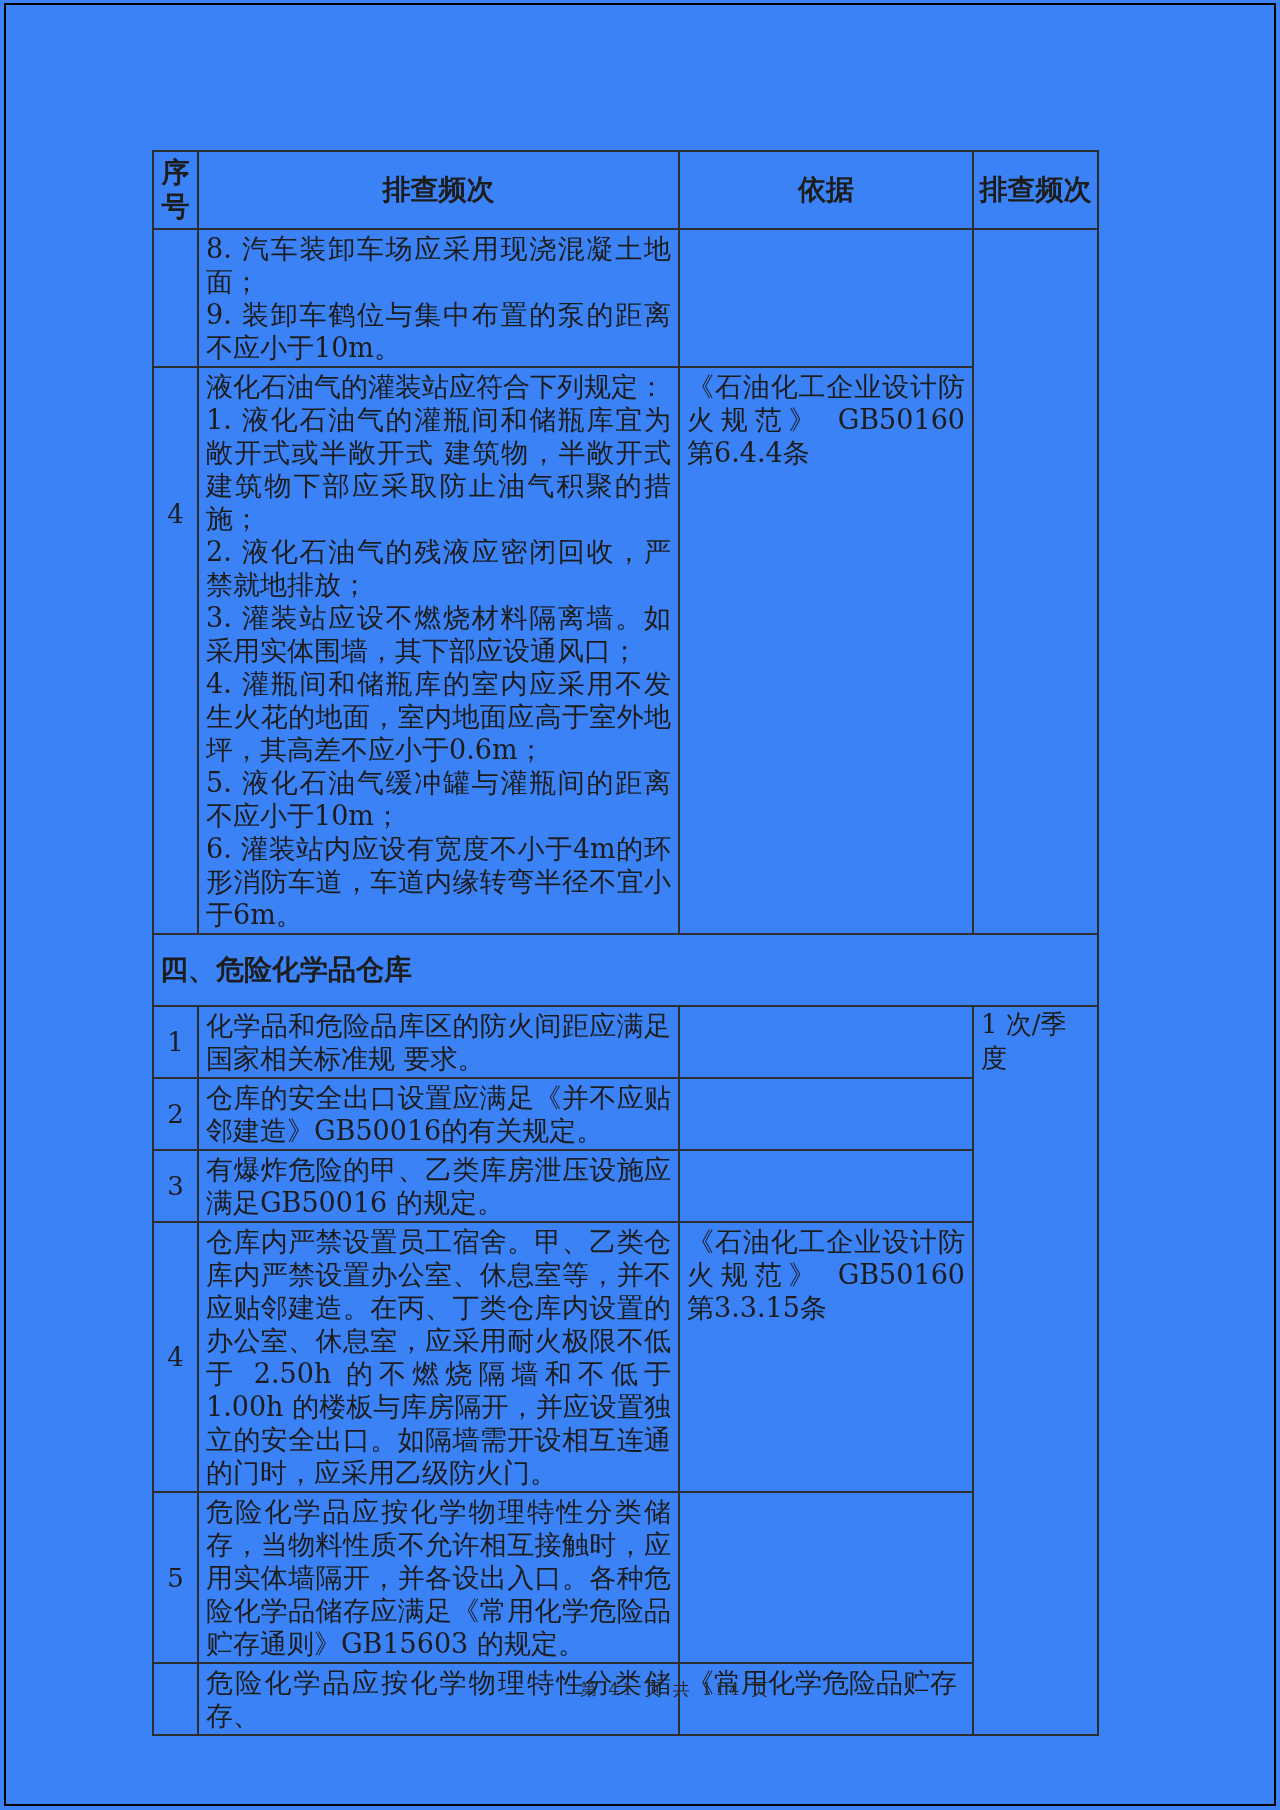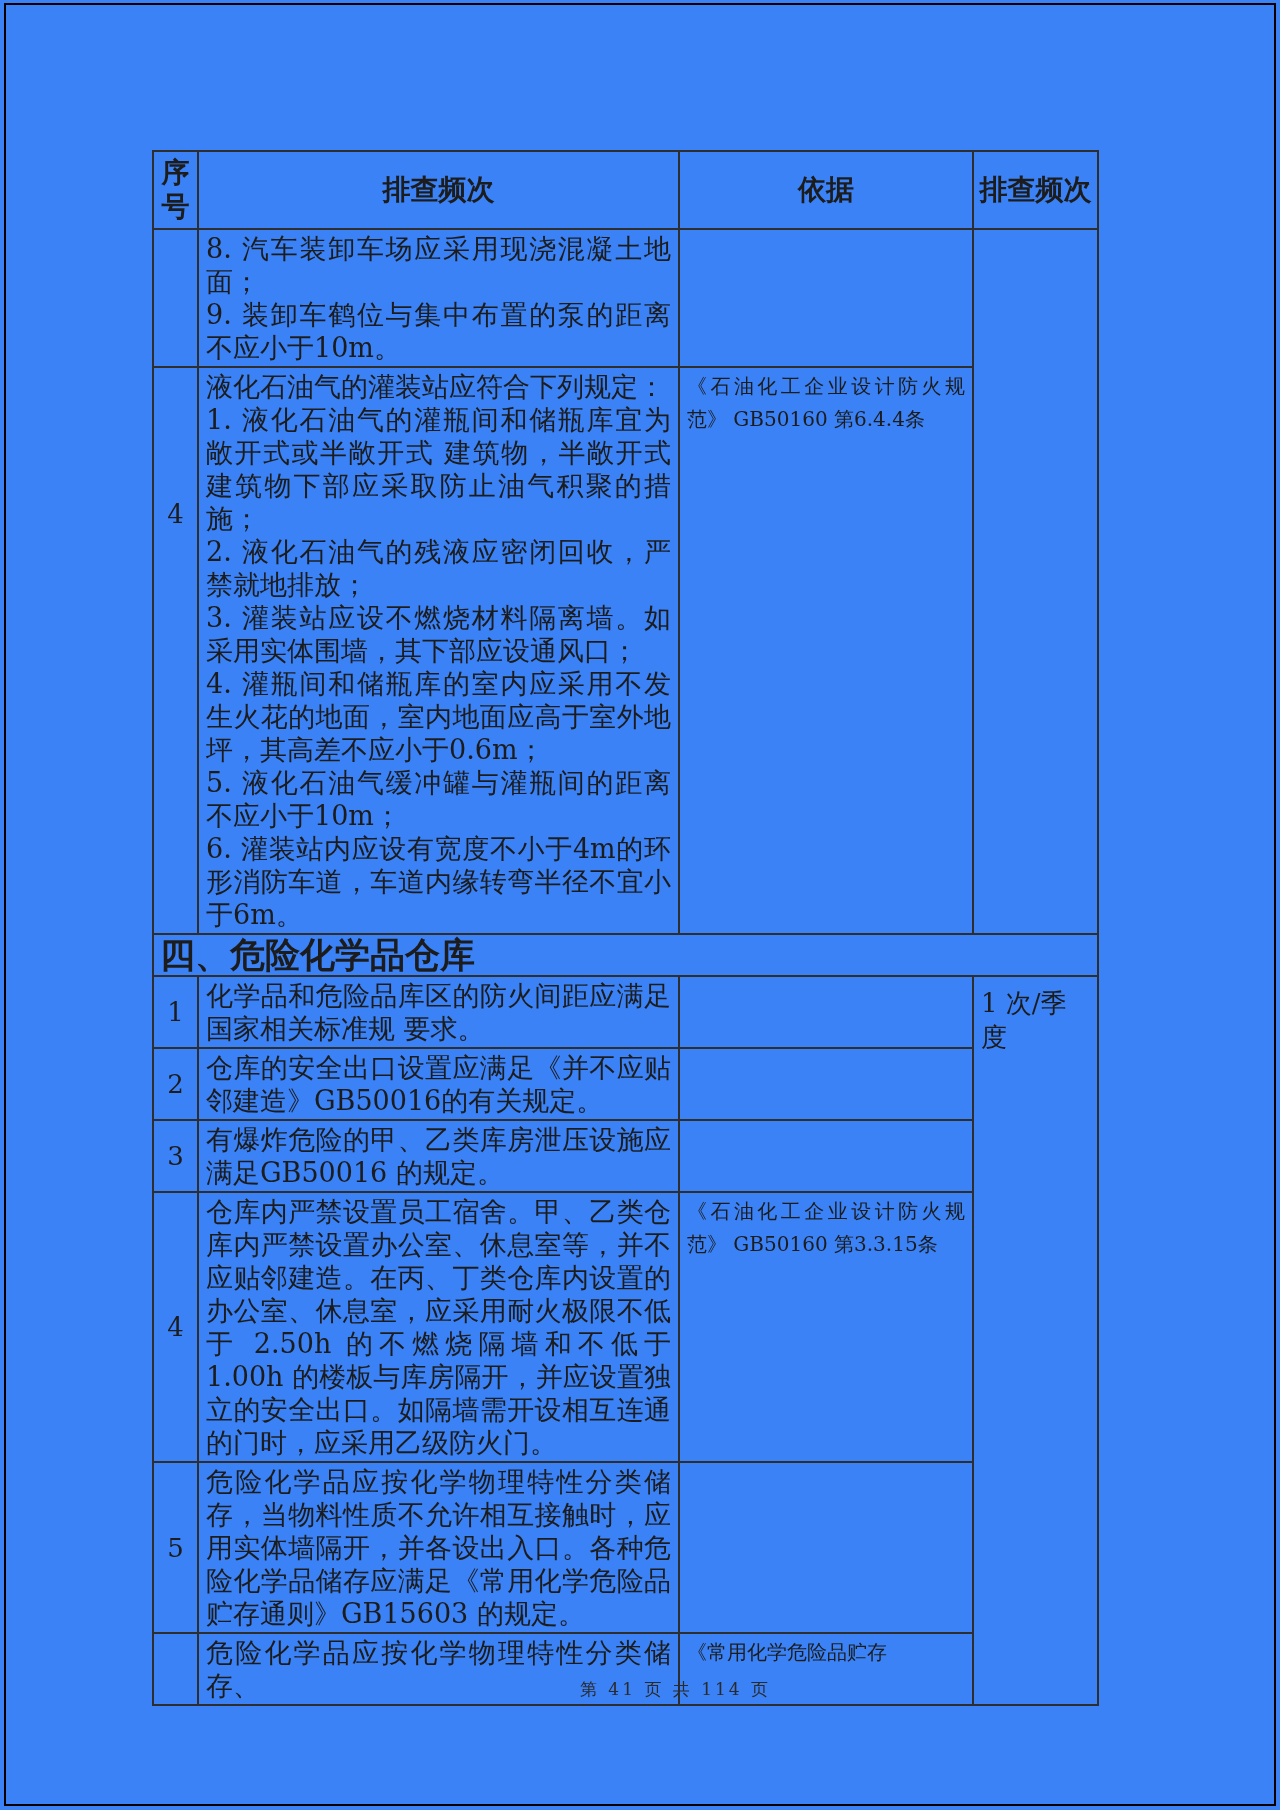--- a/index.html
+++ b/index.html
@@ -33,30 +33,30 @@
     font-size:26px;line-height:32px;padding:2px;
   }
   td.seq-high{
     vertical-align:top;padding-top:130px;
   }
   td.content{
     font-size:27px;line-height:33px;padding:2px 7px;
     text-align:justify;white-space:pre-wrap;margin-top:32px;
   }
   td.basis{
-    font-size:20px;line-height:33px;padding:2px 7px;
+    font-size:27px;line-height:33px;padding:2px 7px;
     text-align:justify;
   }
   td.freq{
-    font-size:26px;line-height:34px;padding:9px 7px;
+    font-size:26px;line-height:34px;padding:0 7px;
     vertical-align:top;text-align:left;
   }
   tr.section-row td{
-    font-weight:bold;font-size:35px;line-height:34px;
-    padding:3px 6px;vertical-align:middle;text-align:left;
+    font-weight:bold;font-size:28px;line-height:34px;
+    padding:18px 6px;vertical-align:middle;text-align:left;
   }
   .footer{
     position:absolute;left:8px;top:1678px;width:1280px;
     text-align:center;text-indent:55px;
     font-size:17px;letter-spacing:3px;color:#2a2a2a;
     font-family:"DejaVu Serif","Liberation Serif",serif;
   }
   .watermark{
     position:absolute;right:14px;top:1730px;
     display:flex;align-items:center;gap:8px;

